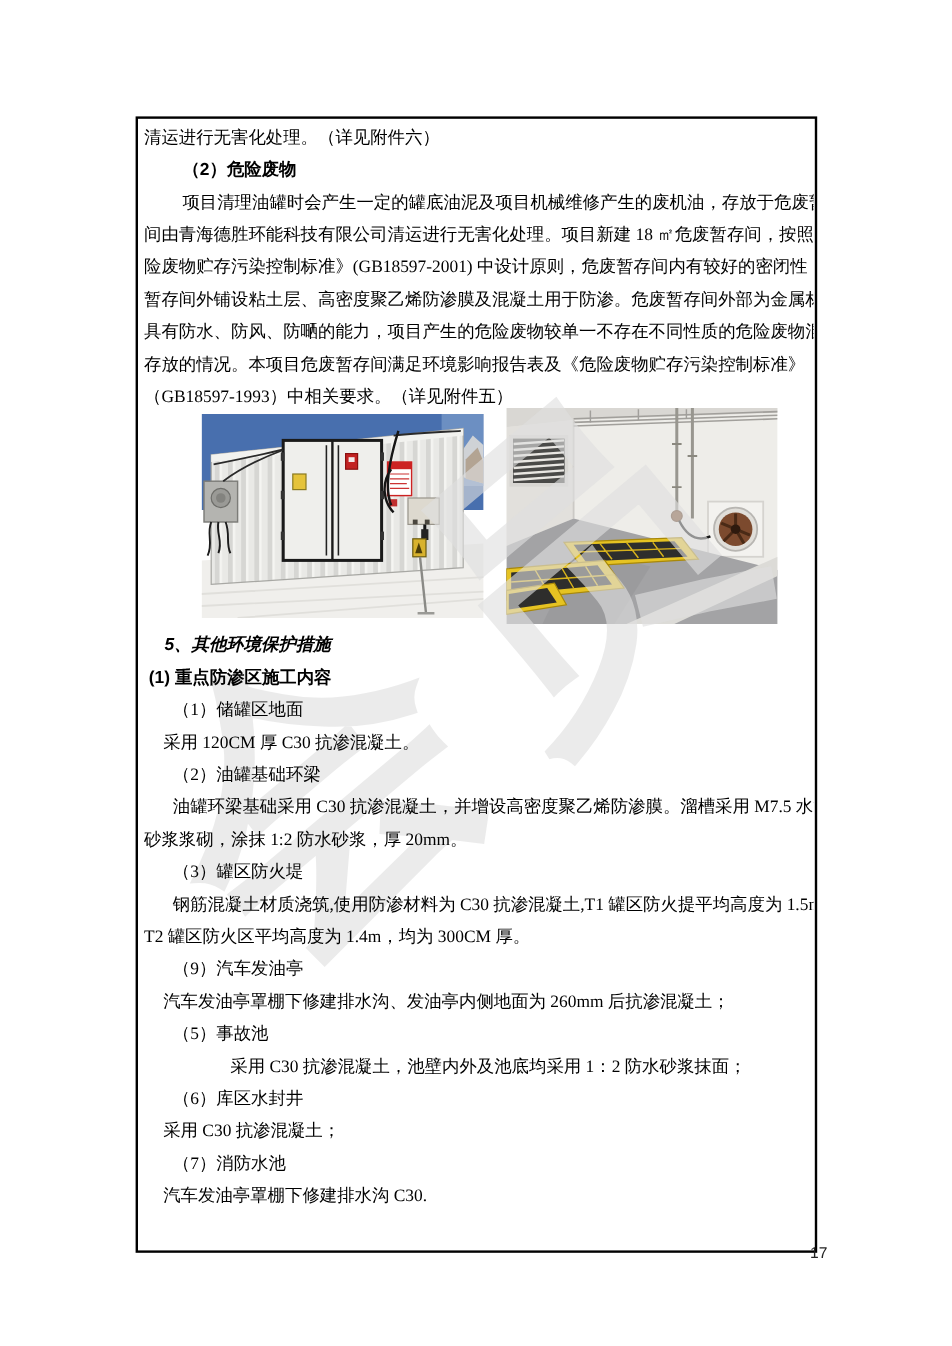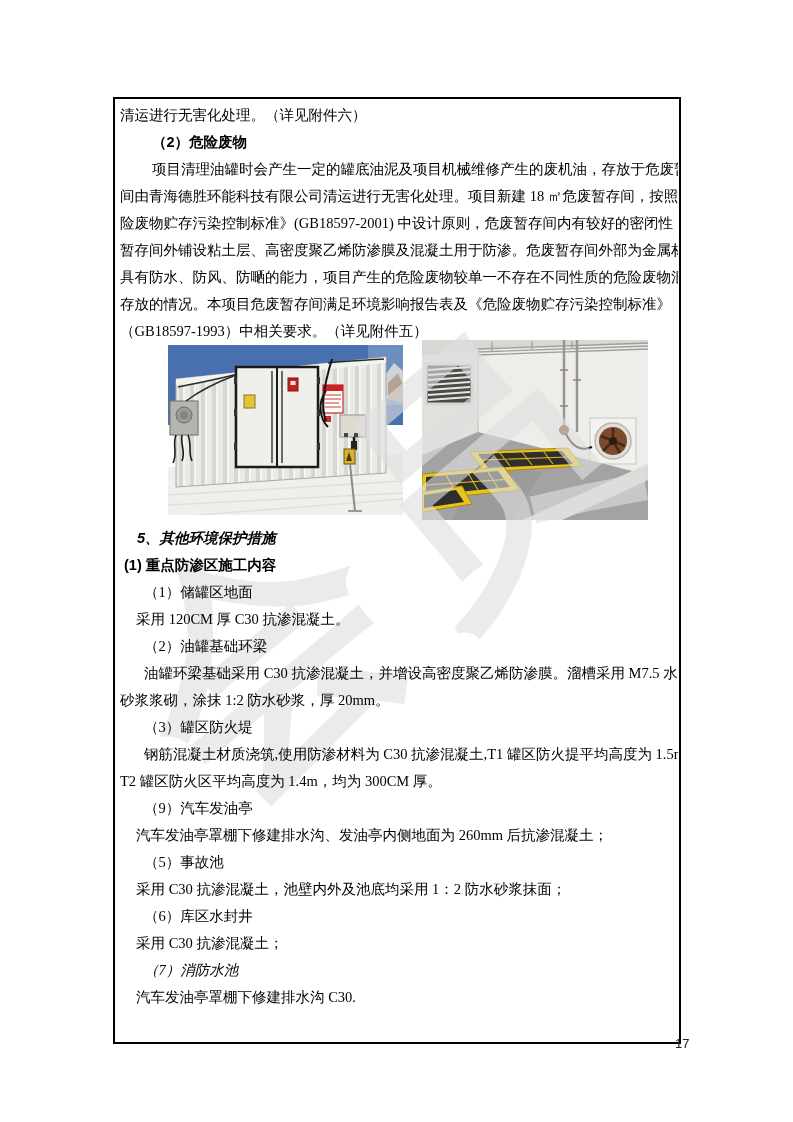--- a/index.html
+++ b/index.html
@@ -173,24 +173,24 @@
         <div class="line" style="padding-left: 16px;">采用 120CM 厚 C30 抗渗混凝土。</div>
         <div class="line" style="padding-left: 24px;">（2）油罐基础环梁</div>
         <div class="line" style="padding-left: 24px;">油罐环梁基础采用 C30 抗渗混凝土，并增设高密度聚乙烯防渗膜。溜槽采用 M7.5 水泥</div>
         <div class="line" style="padding-left: 0px;">砂浆浆砌，涂抹 1:2 防水砂浆，厚 20mm。</div>
         <div class="line" style="padding-left: 24px;">（3）罐区防火堤</div>
         <div class="line" style="padding-left: 24px;">钢筋混凝土材质浇筑,使用防渗材料为 C30 抗渗混凝土,T1 罐区防火提平均高度为 1.5m；</div>
         <div class="line" style="padding-left: 0px;">T2 罐区防火区平均高度为 1.4m，均为 300CM 厚。</div>
         <div class="line" style="padding-left: 24px;">（9）汽车发油亭</div>
         <div class="line" style="padding-left: 16px;">汽车发油亭罩棚下修建排水沟、发油亭内侧地面为 260mm 后抗渗混凝土；</div>
         <div class="line" style="padding-left: 24px;">（5）事故池</div>
-        <div class="line" style="padding-left: 16px;">采用 C30 抗渗混凝土，池壁内外及池底均采用 1：2 防水砂浆抹面；</div>
+        <div class="line" style="padding-left: 16px; text-align: center;">采用 C30 抗渗混凝土，池壁内外及池底均采用 1：2 防水砂浆抹面；</div>
         <div class="line" style="padding-left: 24px;">（6）库区水封井</div>
         <div class="line" style="padding-left: 16px;">采用 C30 抗渗混凝土；</div>
-        <div class="line" style="padding-left: 24px; font-style: italic;">（7）消防水池</div>
+        <div class="line" style="padding-left: 24px;">（7）消防水池</div>
         <div class="line" style="padding-left: 16px;">汽车发油亭罩棚下修建排水沟 C30.</div>
       </div>
 
   </div>
 
   <div class="page-number">17</div>
 
 </div>
 
 </body></html>

